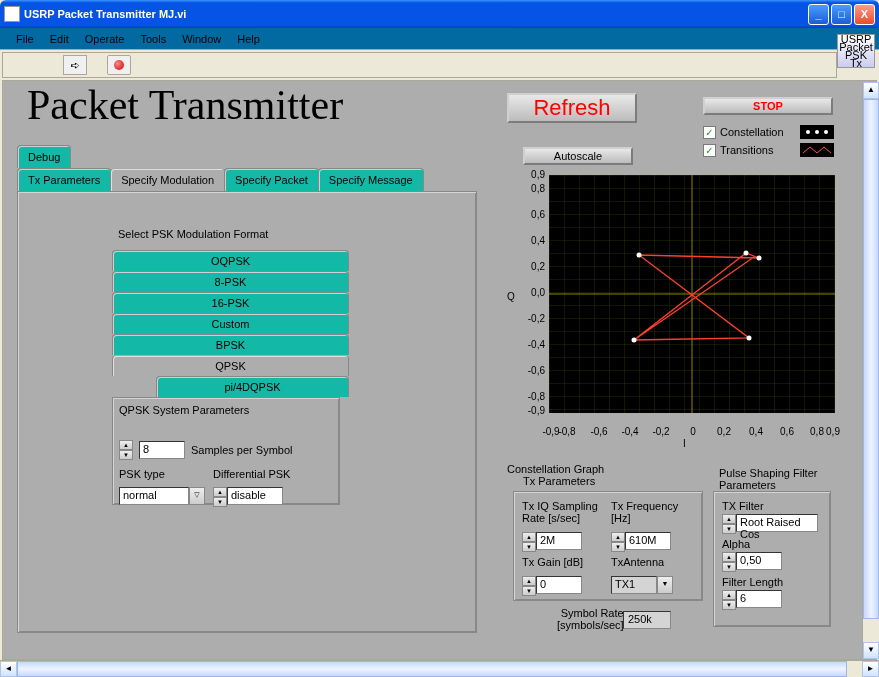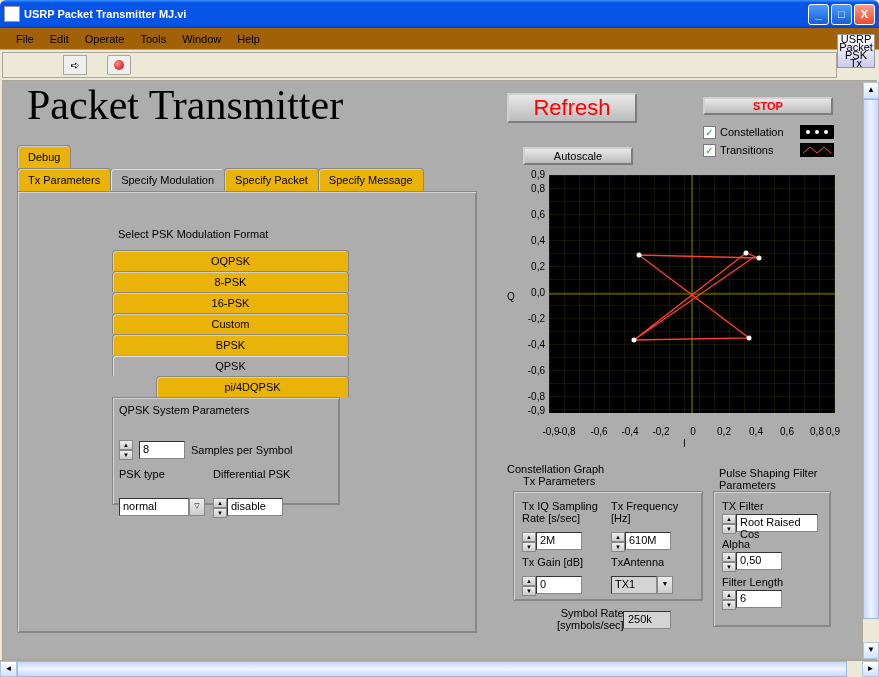--- a/index.html
+++ b/index.html
@@ -5,58 +5,58 @@
   * { box-sizing: border-box; margin: 0; padding: 0; font-family: Tahoma, sans-serif; font-size: 11px; }
   body { background: #ece9d8; width: 879px; height: 677px; overflow: hidden; }
   
   .titlebar { height: 28px; background: linear-gradient(to bottom, #3a93ff 0%, #0554e5 10%, #0554e5 90%, #0040c8 100%); display: flex; align-items: center; padding: 0 4px; border-radius: 6px 6px 0 0; }
   .titlebar-icon { width: 16px; height: 16px; background: #fff; margin-right: 4px; border: 1px solid #999; }
   .titlebar-text { color: #fff; font-weight: bold; flex: 1; }
   .titlebar-btns { display: flex; gap: 2px; }
   .titlebar-btn { width: 21px; height: 21px; background: linear-gradient(to bottom, #4a9cff, #1a5ed6); border: 1px solid #fff; border-radius: 3px; display: flex; align-items: center; justify-content: center; color: #fff; font-weight: bold; }
   .titlebar-btn.close { background: linear-gradient(to bottom, #ff9a8a, #e64d2e); }
   
-  .menubar { height: 22px; background: #a16207; display: flex; align-items: center; padding: 0 8px; border-bottom: 1px solid #aca899; }
+  .menubar { height: 22px; background: #0369a1; display: flex; align-items: center; padding: 0 8px; border-bottom: 1px solid #aca899; }
   .menu-item { padding: 2px 8px; cursor: default; }
   .menubar-right { margin-left: auto; width: 38px; height: 34px; position: absolute; right: 4px; top: 34px; border: 1px solid #999; background: linear-gradient(#fff,#cce); font-size: 8px; text-align: center; display: flex; flex-direction: column; justify-content: center; }
   .menubar-right div { line-height: 8px; }
   
   .toolbar { height: 26px; background: #ece9d8; border: 1px solid #aca899; margin: 2px 42px 2px 2px; display: flex; align-items: center; padding: 0 60px; gap: 20px; }
   .toolbar-btn { width: 24px; height: 20px; border: 1px solid #aca899; background: #f0f0f0; display: flex; align-items: center; justify-content: center; }
   .toolbar-btn.rec { border-radius: 2px; }
   .toolbar-btn.rec span { width: 10px; height: 10px; border-radius: 50%; background: radial-gradient(circle at 35% 35%, #ff8888, #cc0000); }
   
   .content { position: relative; height: 580px; background: #adadad; overflow: auto; border: 1px solid #aca899; margin: 0 2px; }
   
   .page-title { font-family: Tahoma; font-size: 42px; font-weight: normal; position: absolute; left: 24px; top: 0; }
   
   
   .tabpanel { position: absolute; left: 14px; top: 64px; width: 460px; }
   .tabrow { display: flex; }
-  .tab { padding: 5px 10px; background: #eab308; border: 1px solid #888; border-bottom: none; margin-right: -1px; position: relative; cursor: default; border-radius: 4px 4px 0 0; box-shadow: inset 1px 1px #cfcfcf; }
+  .tab { padding: 5px 10px; background: #14b8a6; border: 1px solid #888; border-bottom: none; margin-right: -1px; position: relative; cursor: default; border-radius: 4px 4px 0 0; box-shadow: inset 1px 1px #cfcfcf; }
   .tab.active { background: #adadad; z-index: 2; box-shadow: inset 1px 1px #e0e0e0; border-top-color:#aaa; }
   .tab.debug { border-radius: 4px 4px 0 0; }
   .tabbody { border: 1px solid #888; background: #adadad; height: 442px; box-shadow: inset 1px 1px #d4d4d4, inset -1px -1px #888; position: relative; }
   
   .sel-label { position: absolute; left: 100px; top: 36px; }
   
   .inner-tabs { position: absolute; left: 94px; top: 58px; width: 236px; }
   .inner-tabrow { display: flex; flex-wrap: wrap; flex-direction: column; }
   .inner-tabrow .tab { padding: 4px 8px; min-width: 52px; text-align: center; font-size: 11px; }
   
   .qpsk-body { border: 1px solid #888; background: #adadad; width: 228px; height: 108px; box-shadow: inset 1px 1px #d4d4d4, inset -1px -1px #888; position: relative; padding: 6px; }
   .qpsk-title { font-size: 11px; margin-bottom: 24px; }
   .numeric-ctrl { display: flex; align-items: center; gap: 6px; margin-bottom: 8px; }
   .spin { width: 14px; height: 20px; display: inline-flex; flex-direction: column; }
   .spin div { width: 14px; height: 10px; background: linear-gradient(#eee,#ccc); border: 1px solid #888; font-size: 6px; text-align: center; line-height: 8px; }
   .num-field { width: 46px; height: 18px; background: #fff; border: 1px inset #888; padding: 1px 3px; font-size: 11px; }
   .ctrl-label { font-size: 11px; }
   
   .dropdown-row { display: flex; gap: 8px; }
-  .dd-group { display: flex; flex-direction: column; gap: 18px; }
+  .dd-group { display: flex; flex-direction: column; gap: 7px; }
   .dd-label { font-size: 11px; }
   .dd-wrap { display: flex; }
   .dd { width: 70px; height: 18px; background: #fff; border: 1px inset #888; padding: 1px 3px; font-size: 11px; }
   .dd-btn { width: 16px; height: 18px; background: linear-gradient(#eee,#ccc); border: 1px solid #888; font-size: 7px; text-align: center; line-height: 14px; }
   
   
   .refresh { position: absolute; left: 504px; top: 12px; width: 130px; height: 30px; background: linear-gradient(#e8e8e8,#bcbcbc); border: 2px outset #d0d0d0; color: #ff0000; font-size: 22px; font-weight: normal; text-align: center; line-height: 26px; }
   .stop { position: absolute; left: 700px; top: 16px; width: 130px; height: 18px; background: linear-gradient(#e8e8e8,#bcbcbc); border: 2px outset #d0d0d0; color: #ff0000; font-size: 11px; font-weight: bold; text-align: center; line-height: 14px; }
   .autoscale { position: absolute; left: 520px; top: 66px; width: 110px; height: 18px; background: linear-gradient(#e8e8e8,#bcbcbc); border: 2px outset #d0d0d0; font-size: 11px; text-align: center; line-height: 14px; }
   

